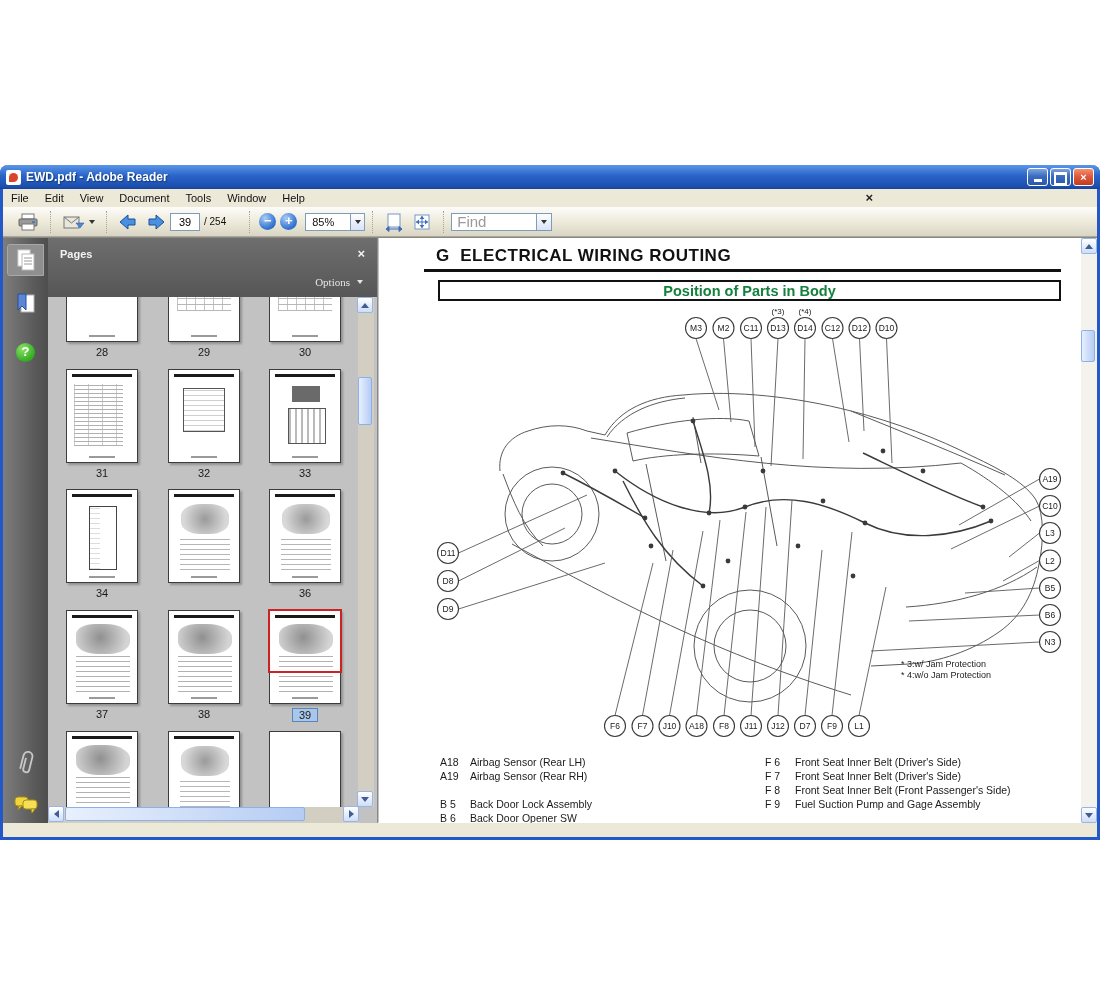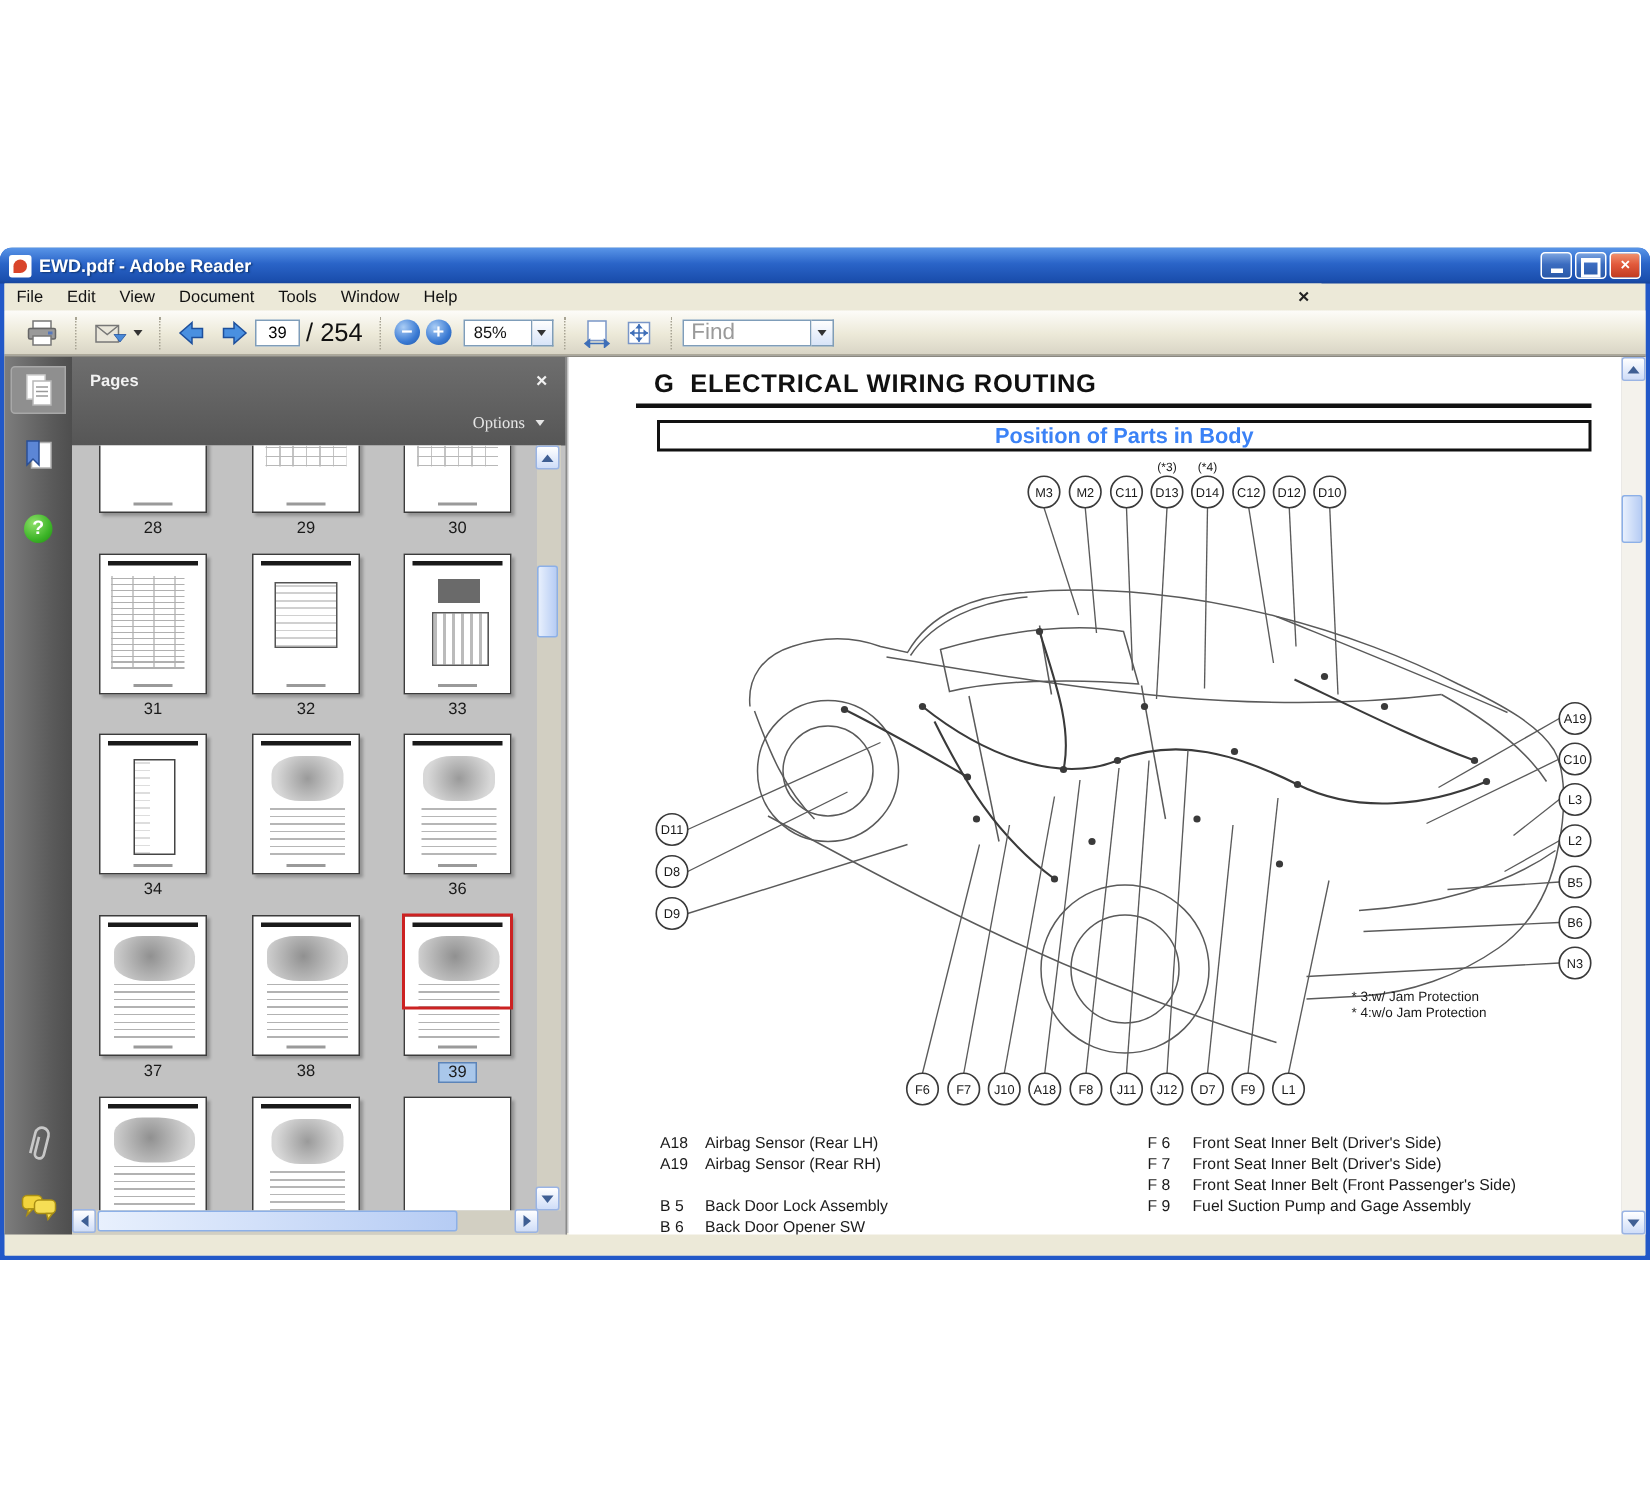--- a/index.html
+++ b/index.html
@@ -33,21 +33,21 @@
   .menubar-x { position:absolute; right:8px; top:1px; font-size:13px; font-weight:bold; color:#222; }
 
   
   .toolbar { position:absolute; left:0; top:42px; width:1094px; height:30px;
              background:linear-gradient(180deg,#fdfcf9,#ece9d8 55%,#d9d5c6);
              border-bottom:1px solid #aca899; display:flex; align-items:center; padding-left:10px; }
   .tsep { width:1px; height:22px; border-left:1px dotted #a8a494; margin:0 7px; }
   .tbtn { display:flex; align-items:center; justify-content:center; height:26px; padding:0 3px; border:1px solid transparent; border-radius:2px; }
   .dd-arrow { width:0; height:0; border-left:3px solid transparent; border-right:3px solid transparent; border-top:4px solid #333; margin-left:3px; }
   .page-input { width:30px; height:18px; border:1px solid #7f9db9; font-size:11px; text-align:center; background:#fff; }
-  .page-total { font-size:17px; color:#111; margin:0 4px 0 4px; }
+  .page-total { font-size:10px; color:#111; margin:0 16px 0 4px; }
   .zoom-box { width:46px; height:18px; border:1px solid #7f9db9; background:#fff; font-size:11px; line-height:17px; padding-left:6px; color:#111; }
   .zoom-dd { width:14px; height:18px; border:1px solid #7f9db9; border-left:none; background:linear-gradient(180deg,#fefefe,#d8e4f8); display:flex; align-items:center; justify-content:center; }
   .find-input { width:86px; height:18px; border:1px solid #7f9db9; font-size:15px; padding-left:5px; color:#333; background:#fff; }
   .find-input::placeholder { color:#9a9a9a; }
   .find-dd { width:15px; height:18px; border:1px solid #7f9db9; border-left:none; background:linear-gradient(180deg,#fefefe,#d8e4f8); display:flex; align-items:center; justify-content:center; }
   .zoomball { width:17px; height:17px; border-radius:50%; margin:0 2px; position:relative;
               background:radial-gradient(circle at 35% 30%,#aacdf5,#3b7bd4 60%,#1d55a8); }
   .zoomball::after { position:absolute; left:0; top:0; width:100%; color:#fff; font-weight:bold; font-size:13px; line-height:16px; text-align:center; }
   .zoomball.minus::after { content:"\2212"; }
   .zoomball.plus::after { content:"+"; }
@@ -118,21 +118,21 @@
   .tri-rt { width:0;height:0;border-top:4px solid transparent;border-bottom:4px solid transparent;border-left:5px solid #3f5f94; }
 
   
   .docarea { position:absolute; left:376px; top:0; width:702px; height:585px; background:#ffffff; overflow:hidden; }
   .v-scroll { position:absolute; left:1078px; top:0; width:16px; height:585px; background:#f4f2ec; }
   .doc-svg { position:absolute; left:0; top:0; width:702px; height:585px; }
 
   .sec-title { position:absolute; left:57px; top:8px; font-size:17px; font-weight:bold; color:#111; letter-spacing:.5px; white-space:pre; }
   .sec-rule { position:absolute; left:45px; top:31px; width:637px; height:3px; background:#111; }
   .box-title { position:absolute; left:59px; top:42px; width:623px; height:21px; border:2px solid #111;
-               text-align:center; font-size:14.5px; font-weight:bold; color:#3b82f6; line-height:18px; }
+               text-align:center; font-size:14.5px; font-weight:bold; color:#15803d; line-height:18px; }
 
   .legend-col { position:absolute; font-size:10.5px; color:#1a1a1a; }
   .lrow { height:14px; display:flex; }
   .lrow.spacer { height:14px; }
   .lcode { width:30px; }
   .notes { position:absolute; left:522px; top:421px; font-size:9px; color:#1a1a1a; line-height:11px; }
 
   
   .statusbar { position:absolute; left:0; top:657px; width:1094px; height:15px; background:#ece9d8; border-top:1px solid #aca899; }
   .size-text { position:absolute; left:398px; top:1px; font-size:10.5px; color:#222; }

